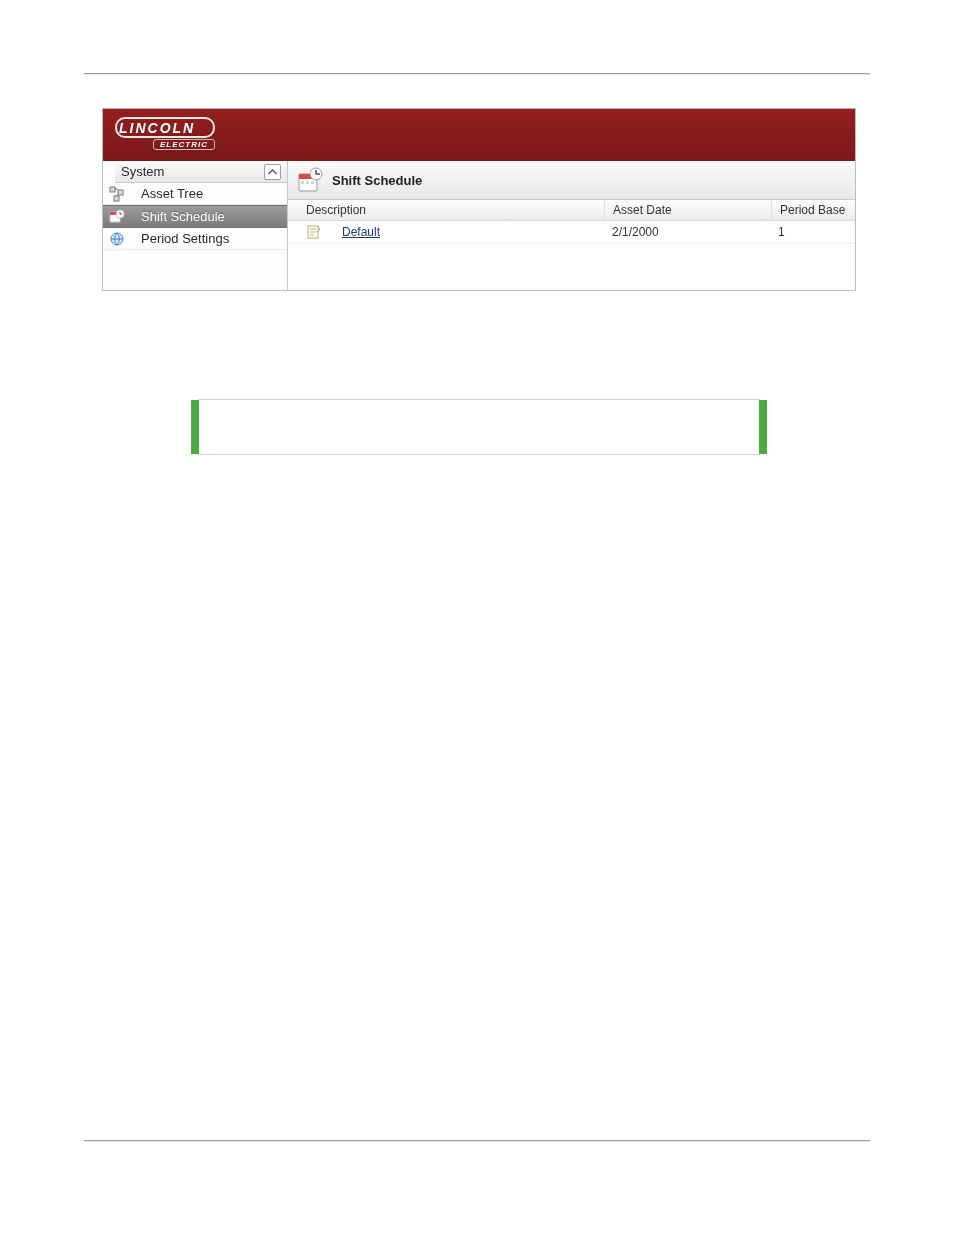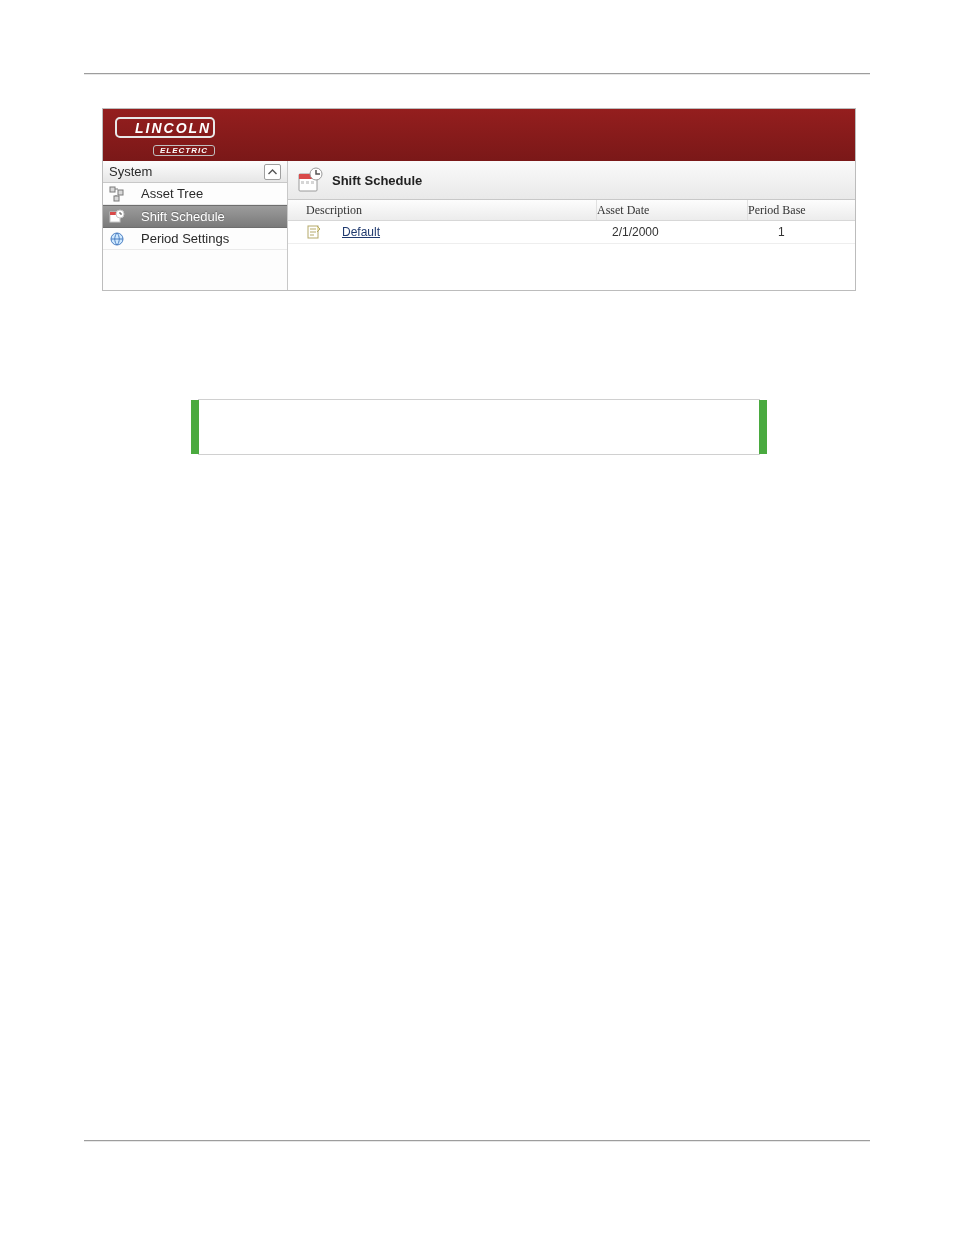--- a/index.html
+++ b/index.html
@@ -49,39 +49,39 @@
     width: 100px;
     height: 37px;
   }
   .logo-top {
     display: block;
     color: #fff;
     font-weight: 800;
     font-size: 14px;
     letter-spacing: 2px;
     font-style: italic;
-    padding: 2px 6px 1px 18px;
+    padding: 2px 6px 1px 2px;
     border: 2px solid #e8e8e8;
-    border-radius: 5px;
+    border-radius: 10px;
     line-height: 14px;
     font-family: Arial, sans-serif;
   }
   .logo-sub {
     display: block;
     color: #fff;
     font-weight: 800;
     font-size: 8px;
     letter-spacing: 1px;
     font-style: italic;
     padding: 0 4px;
     border: 1.5px solid #c0c0c0;
     border-radius: 3px;
     width: 52px;
     margin-left: 38px;
-    margin-top: 7px;
+    margin-top: 1px;
     text-align: center;
     font-family: Arial, sans-serif;
   }
 
   .body {
     position: absolute;
     top: 52px;
     left: 0;
     right: 0;
     bottom: 0;
@@ -98,20 +98,21 @@
   .sidebar-header {
     height: 21px;
     line-height: 21px;
     background: linear-gradient(#fdfdfd, #e6e6e6);
     border-bottom: 1px solid #c8c8c8;
     padding: 0 6px;
     display: flex;
     align-items: center;
     justify-content: space-between;
     cursor: pointer;
+    margin-left: 12px;
   }
   .sidebar-header span.label {
     color: #2a2a2a;
   }
   .collapse-btn {
     width: 15px;
     height: 14px;
     border: 1px solid #9f9f9f;
     background: #ffffff;
     border-radius: 2px;
@@ -174,21 +175,21 @@
 
   .col-header-row {
     height: 20px;
     line-height: 20px;
     display: flex;
     background: linear-gradient(#fdfdfd, #ececec);
     border-bottom: 1px solid #d7d7d7;
     color: #333;
     font-size: 12px;
   }
-  .col-header-row .cell { padding: 0 0; font-family: Liberation Serif, serif; }
+  .col-header-row .cell { padding: 0 8px; }
   .col-header-row .cell + .cell { border-left: 1px solid #e1e1e1; }
   .c-desc { width: 290px; padding-left: 18px !important; }
   .c-base { width: 150px; }
   .c-period { flex: 1; }
 
   .data-row {
     height: 22px;
     display: flex;
     align-items: center;
     font-size: 12px;

